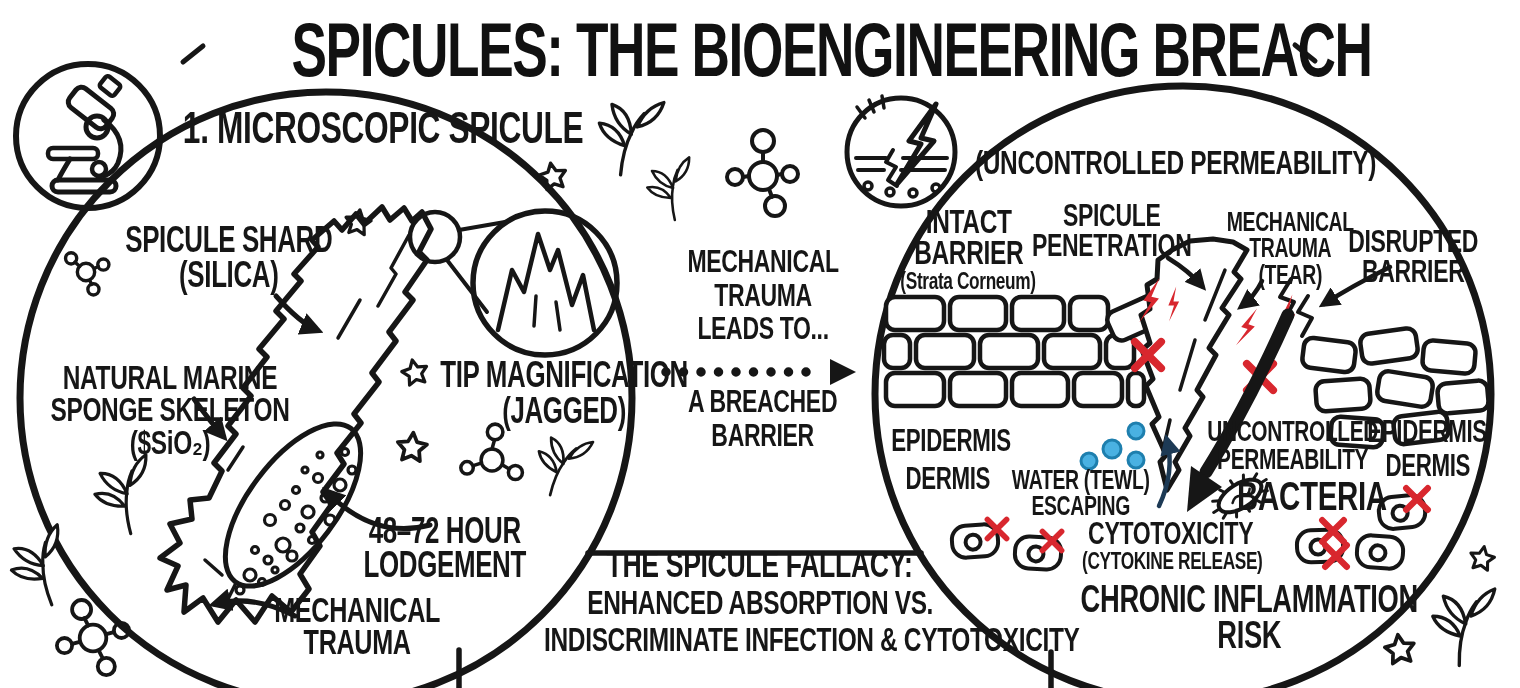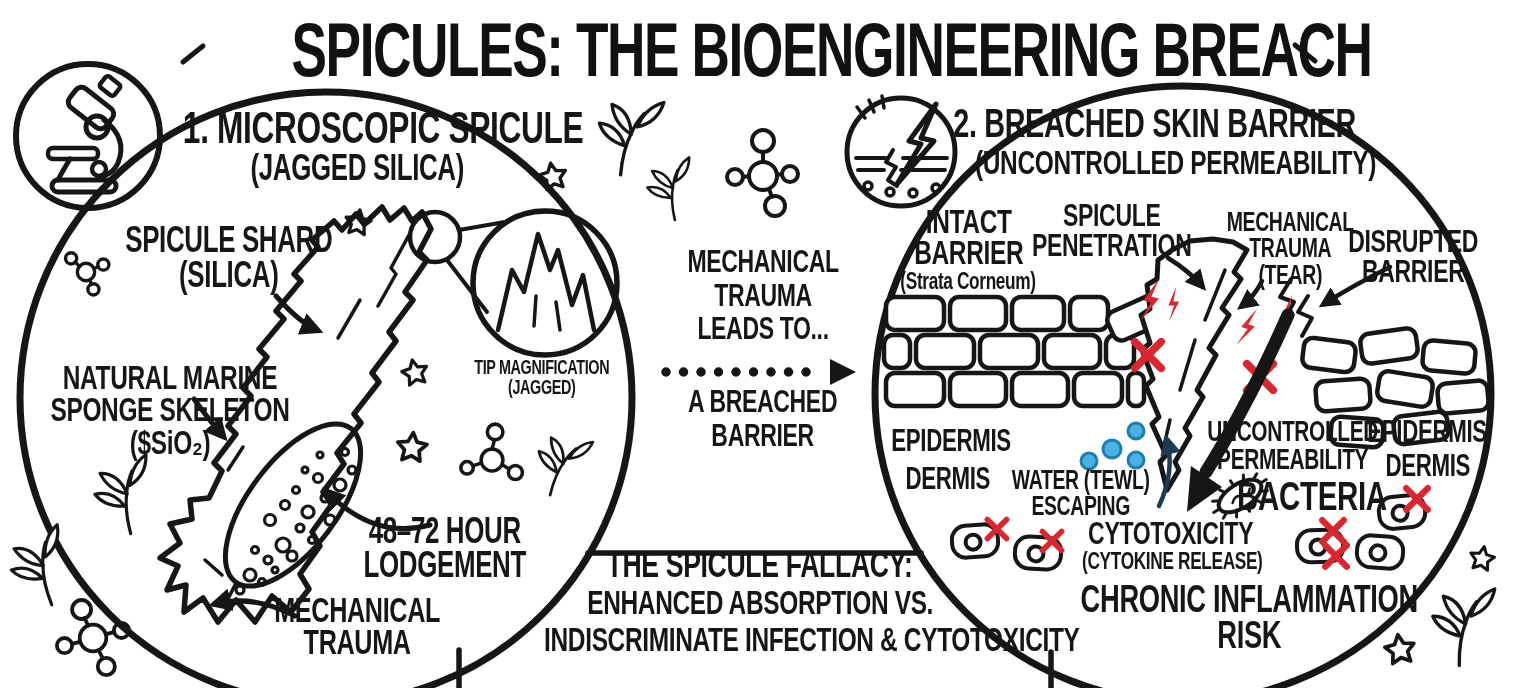--- a/index.html
+++ b/index.html
@@ -306,40 +306,38 @@
   <g stroke-width="4.5">
     <path d="M1168,258 Q1189,271 1202,286" marker-end="url(#ah)"></path>
     <path d="M1262,281 Q1254,297 1242,306" marker-end="url(#ah)"></path>
     <path d="M1390,267 Q1352,286 1324,304" marker-end="url(#ah)"></path>
   </g>
 </svg>
 
 <div class="ttl" style="left:60px;top:6px;width:1400px;font-size:76px;"><span>SPICULES: THE BIOENGINEERING BREACH</span></div>
 
 <div class="lbl" style="left:105px;top:106px;width:500px;font-size:44px;"><span>1. MICROSCOPIC SPICULE</span></div>
-<div class="lbl" style="left:157px;top:150px;width:400px;font-size:36px;"><span>(JAGGED SILICA)</span></div>
 <div class="lbl" style="left:79px;top:222px;width:300px;font-size:36px;"><span>SPICULE SHARD
 (SILICA)</span></div>
 <div class="lbl" style="left:4px;top:324px;width:300px;font-size:34px;line-height:.95;margin-top:37px;"><span>NATURAL MARINE
 SPONGE SKELETON
 ($SiO₂)</span></div>
-<div class="lbl" style="left:392px;top:357px;width:300px;font-size:20px;line-height:1;text-align:center;"><span>TIP MAGNIFICATION
+<div class="lbl" style="left:392px;top:357px;width:300px;font-size:36px;line-height:1;text-align:center;"><span>TIP MAGNIFICATION
 (JAGGED)</span></div>
 <div class="lbl" style="left:295px;top:514px;width:300px;font-size:36px;line-height:.95;"><span>48–72 HOUR
 LODGEMENT</span></div>
 <div class="lbl" style="left:207px;top:594px;width:300px;font-size:35px;line-height:.92;"><span>MECHANICAL
 TRAUMA</span></div>
 
 <div class="lbl" style="left:613px;top:245px;width:300px;font-size:32px;line-height:1.05;"><span>MECHANICAL
 TRAUMA
 LEADS TO...</span></div>
 <div class="lbl" style="left:613px;top:385px;width:300px;font-size:32px;line-height:1.05;"><span>A BREACHED
 BARRIER</span></div>
 
-<div class="lbl" style="left:845px;top:104px;width:620px;font-size:40px;"><span>2. BREACHED SKIN BARRIER</span></div>
 <div class="lbl" style="left:865px;top:146px;width:620px;font-size:34px;"><span>(UNCONTROLLED PERMEABILITY)</span></div>
 <div class="lbl" style="left:849px;top:206px;width:240px;font-size:34px;line-height:.92;"><span>INTACT
 BARRIER</span></div>
 <div class="lbl" style="left:838px;top:269px;width:260px;font-size:24px;"><span>(Strata Corneum)</span></div>
 <div class="lbl" style="left:972px;top:200px;width:280px;font-size:32px;line-height:.95;"><span>SPICULE
 PENETRATION</span></div>
 <div class="lbl" style="left:1170px;top:209px;width:240px;font-size:27px;line-height:.98;"><span>MECHANICAL
 TRAUMA
 (TEAR)</span></div>
 <div class="lbl" style="left:1293px;top:226px;width:240px;font-size:32px;line-height:.95;"><span>DISRUPTED

